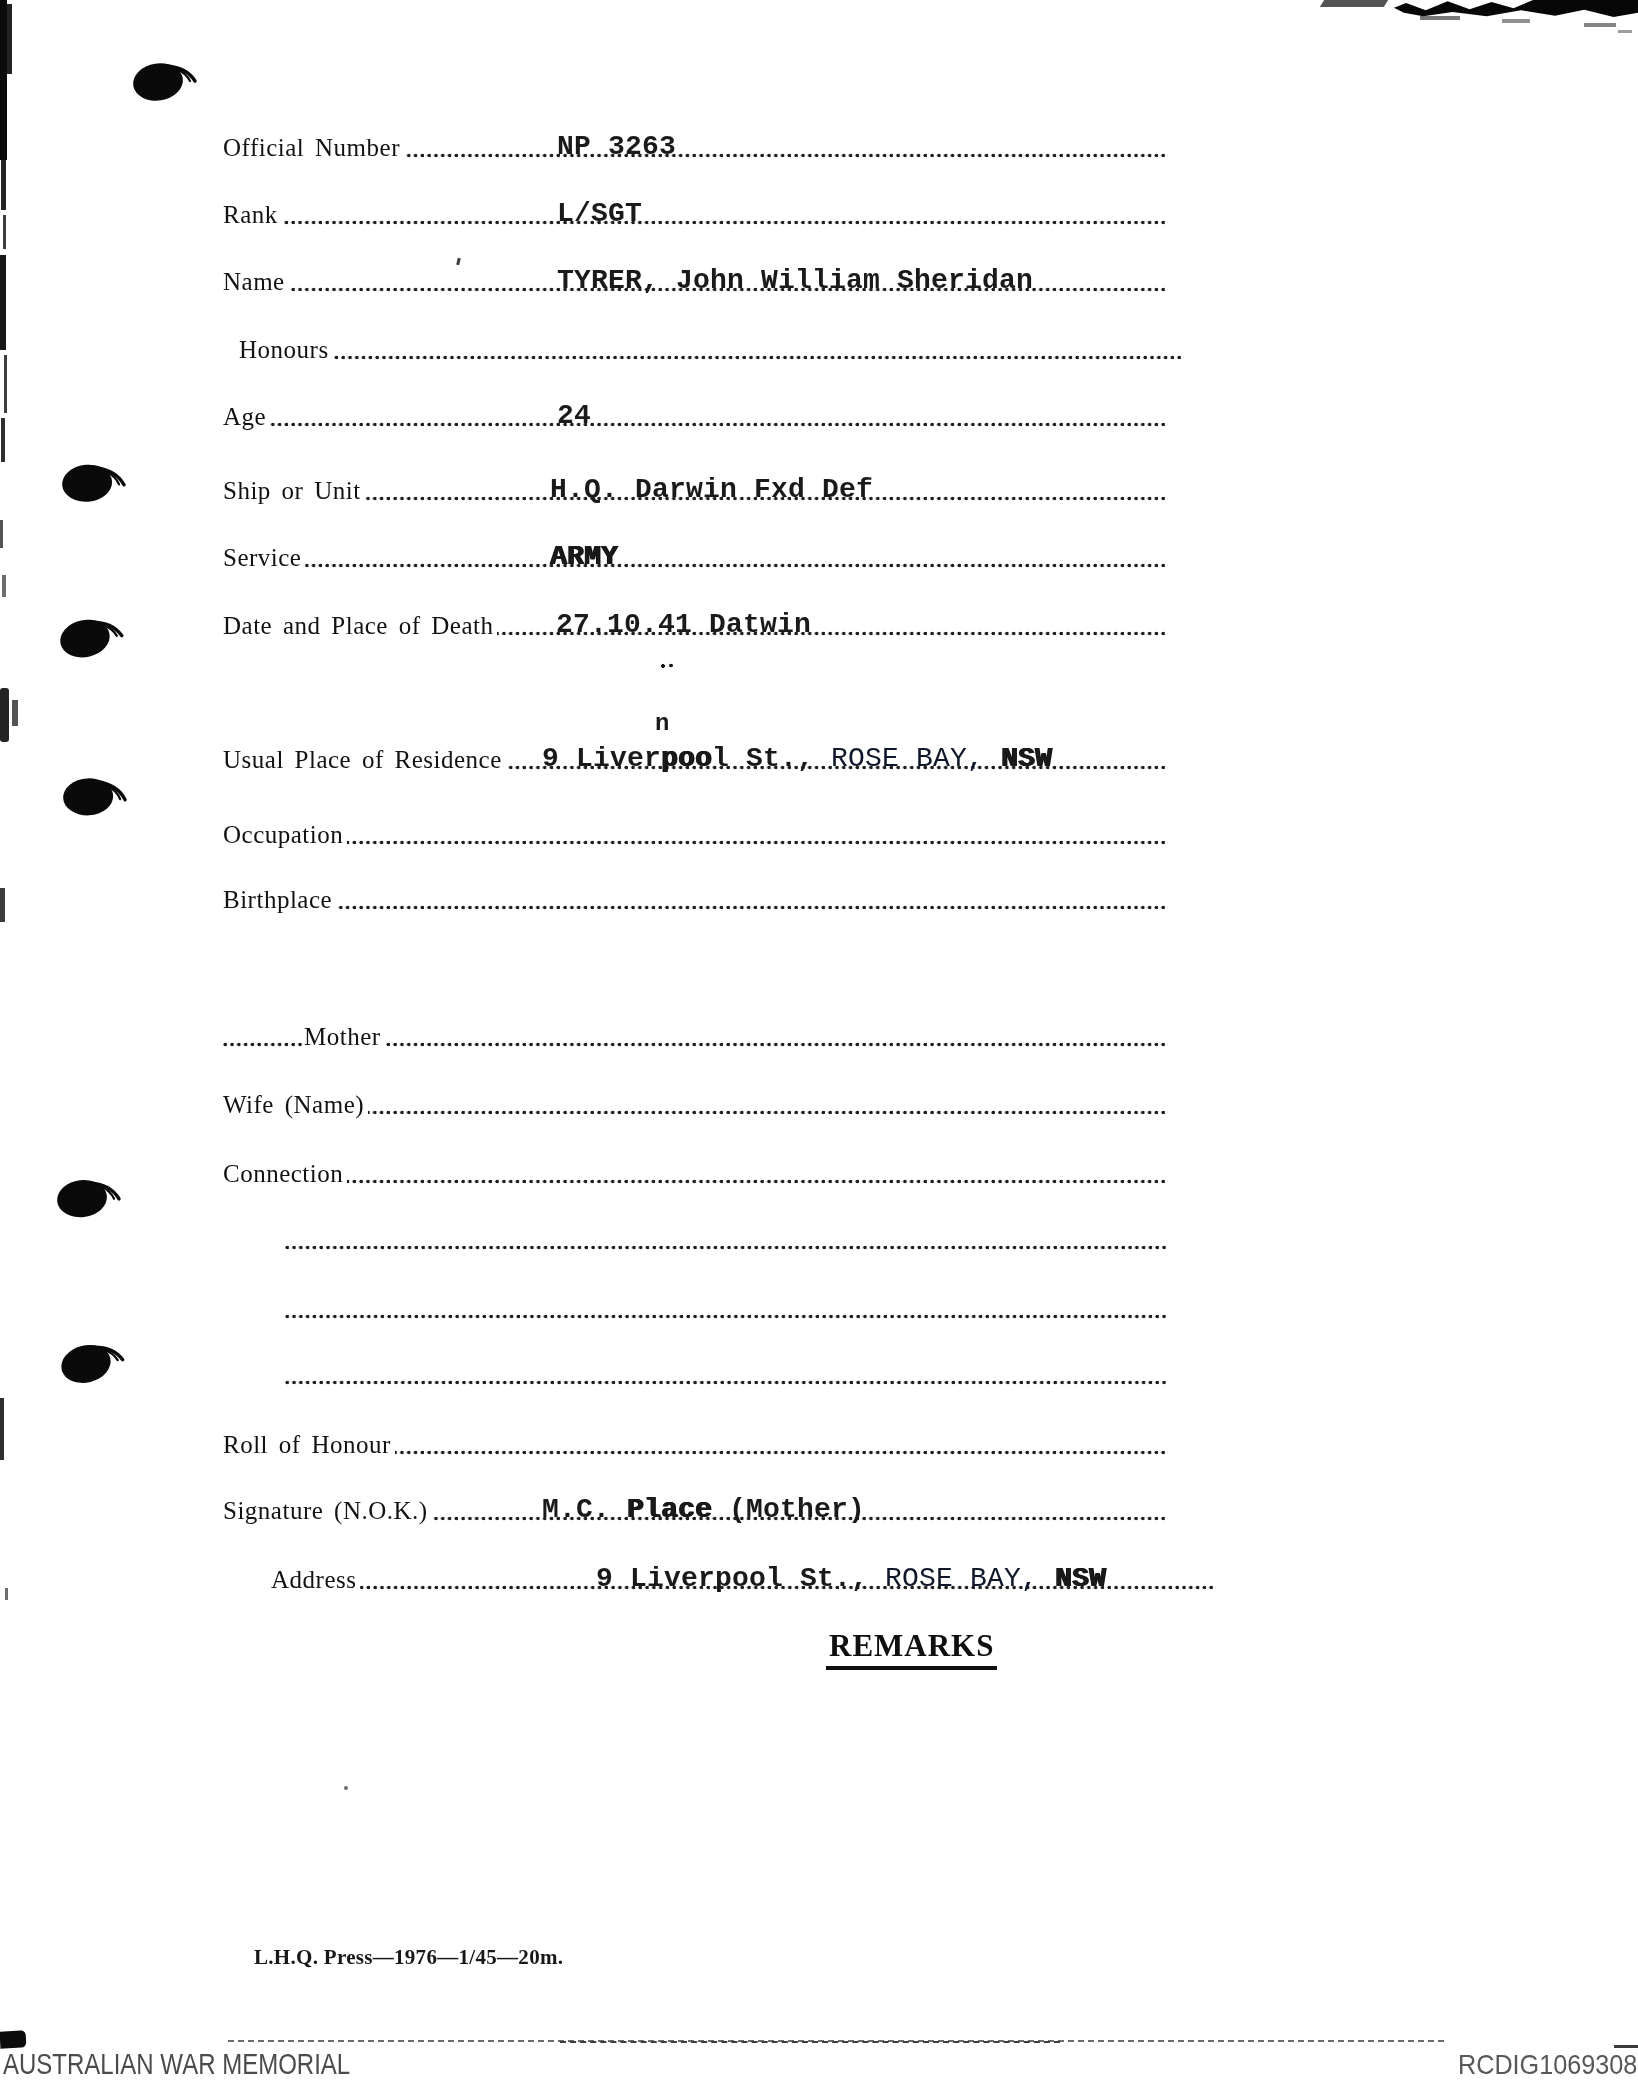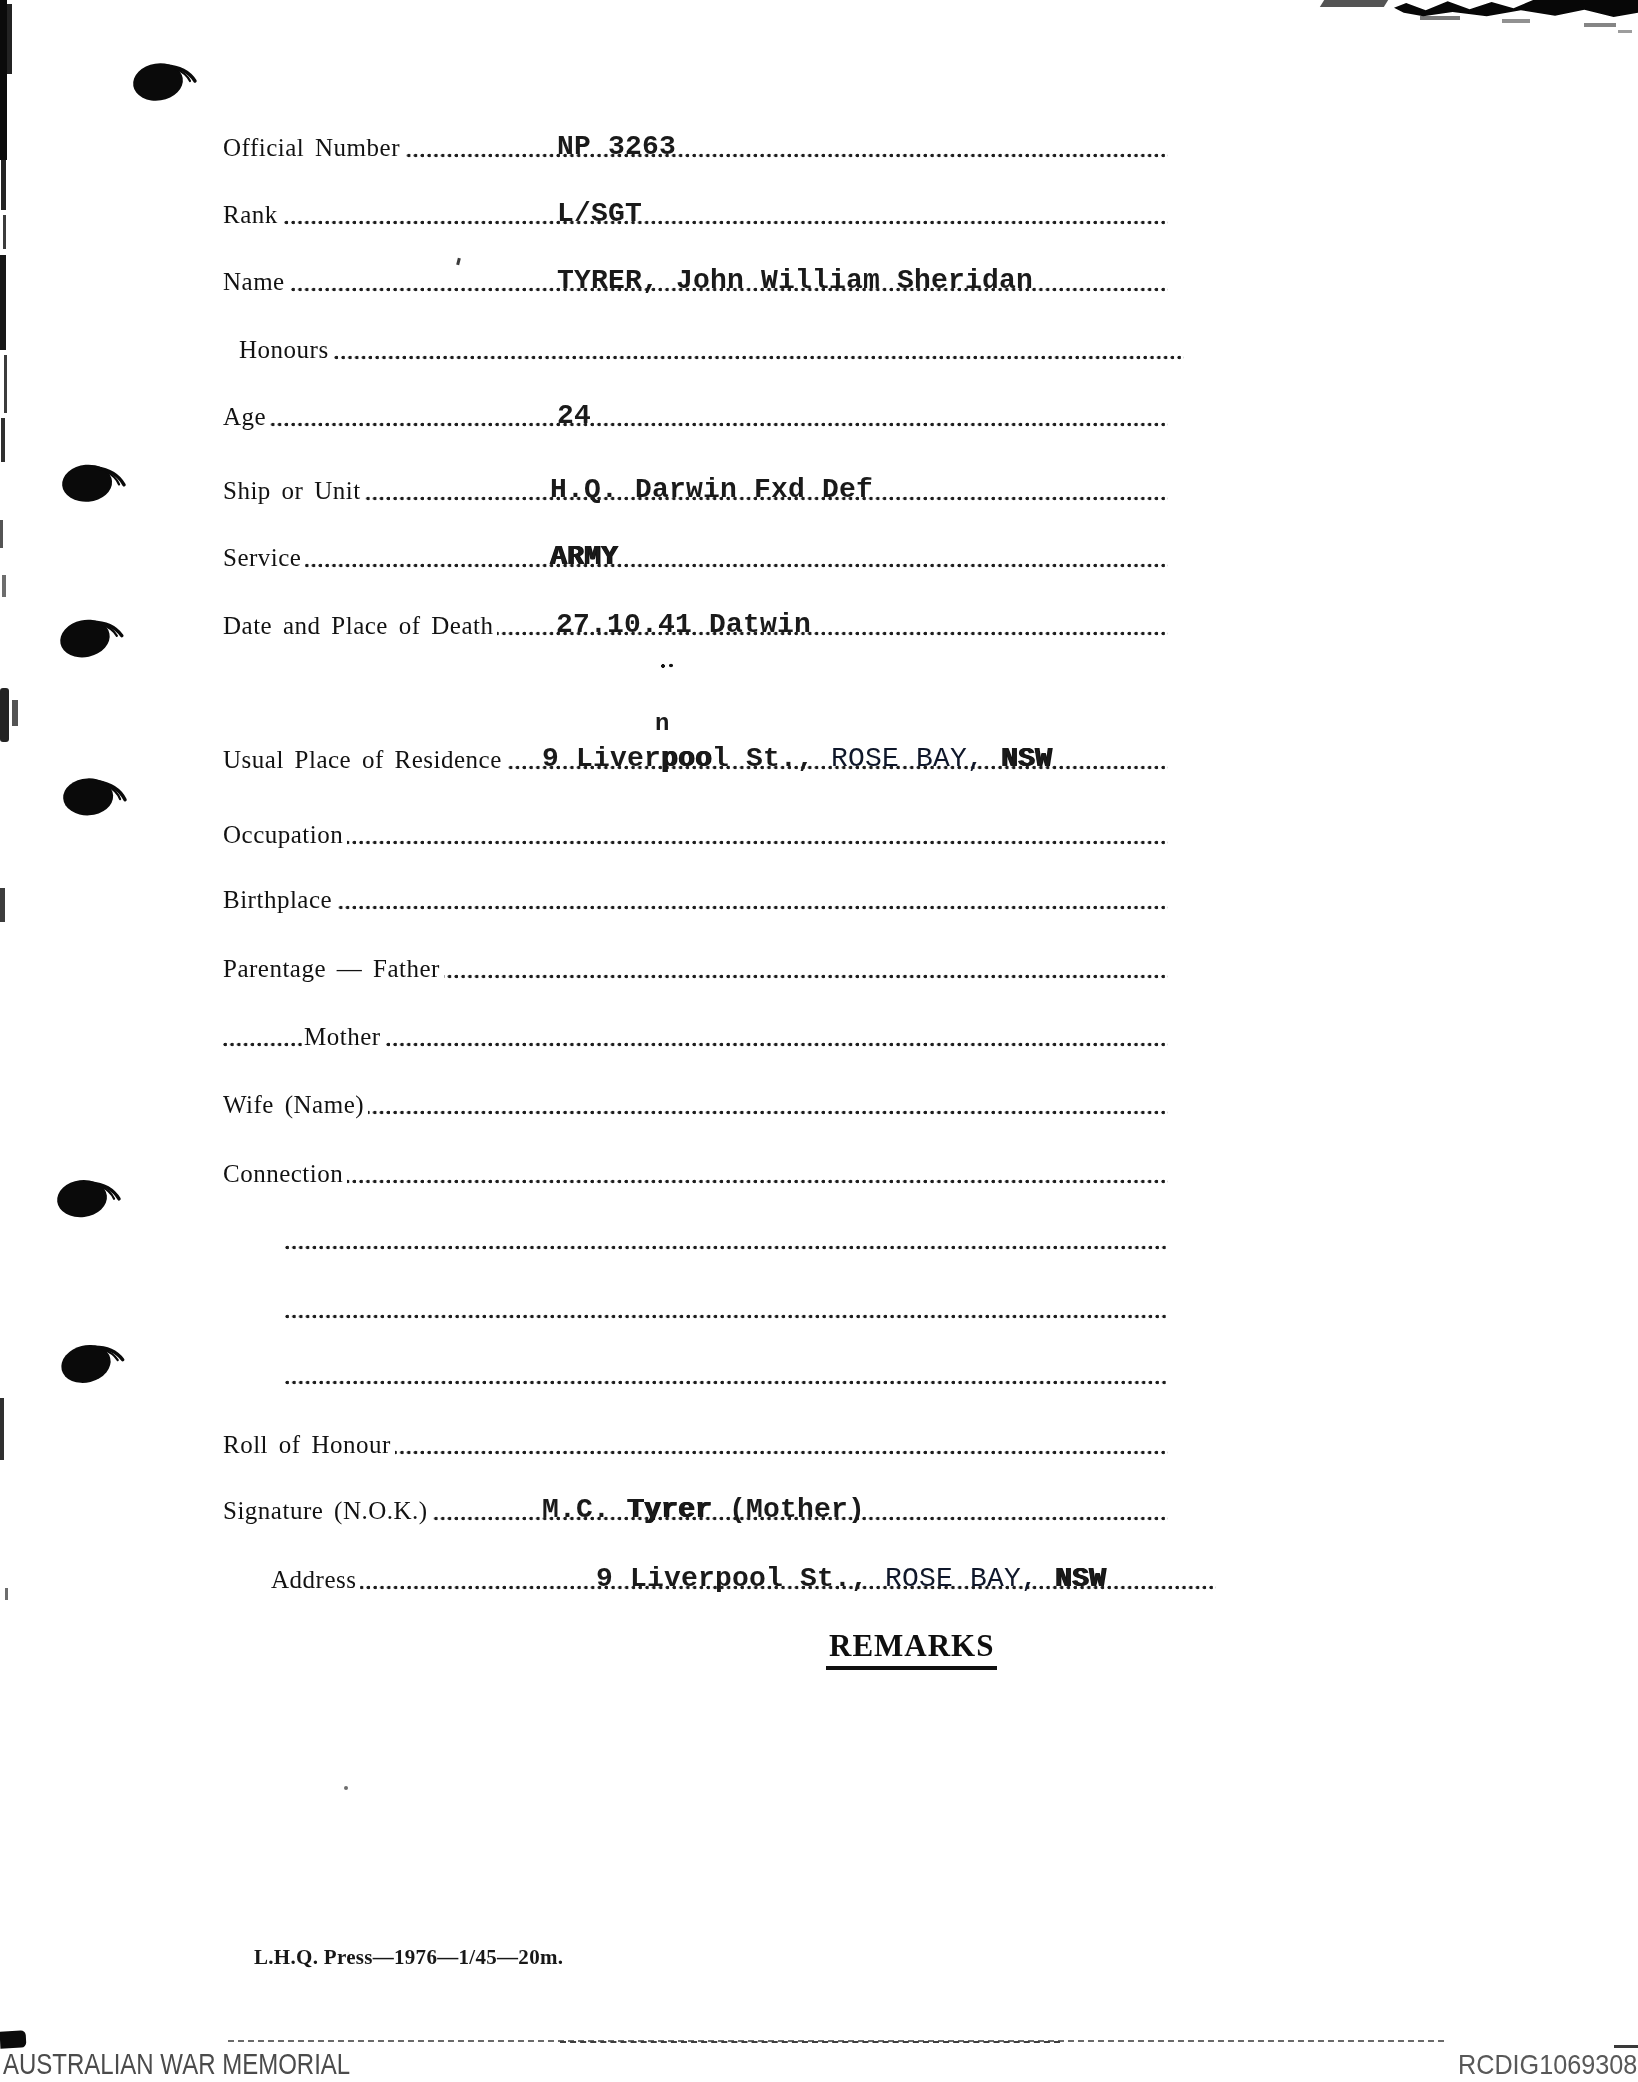--- a/index.html
+++ b/index.html
@@ -126,24 +126,20 @@
       <span class="fvalue" style="left: 319px;"><span>9 Liver</span><span class="ov">poo</span><span>l St., </span><span class="lt">ROSE BAY, </span><span class="ov">NSW</span></span>
     </div>
     <div class="frow" style="top: 800px;">
       <span class="dots" style="left: 0px;"></span>
       <span class="flabel" style="left: 0px;">Occupation</span>
     </div>
     <div class="frow" style="top: 865px;">
       <span class="dots" style="left: 0px;"></span>
       <span class="flabel" style="left: 0px;">Birthplace</span>
     </div>
-    <div class="frow" style="top: 934px;">
-      <span class="dots" style="left: 0px;"></span>
-      <span class="flabel" style="left: 0px;">Parentage — Father</span>
-    </div>
     <div class="frow" style="top: 1002px;">
       <span class="dots" style="left: 0px;"></span>
       <span class="flabel" style="left: 81px;">Mother</span>
     </div>
     <div class="frow" style="top: 1070px;">
       <span class="dots" style="left: 0px;"></span>
       <span class="flabel" style="left: 0px;">Wife (Name)</span>
     </div>
     <div class="frow" style="top: 1139px;">
       <span class="dots" style="left: 0px;"></span>
@@ -158,21 +154,21 @@
     <div class="frow" style="top: 1340px;">
       <span class="dots" style="left: 62px;"></span>
     </div>
     <div class="frow" style="top: 1410px;">
       <span class="dots" style="left: 0px;"></span>
       <span class="flabel" style="left: 0px;">Roll of Honour</span>
     </div>
     <div class="frow" style="top: 1476px;">
       <span class="dots" style="left: 0px;"></span>
       <span class="flabel" style="left: 0px;">Signature (N.O.K.)</span>
-      <span class="fvalue" style="left: 319px;"><span>M.C. </span><span class="ov">Tyrer</span><span>  (Mother)</span></span>
+      <span class="fvalue" style="left: 319px;"><span>M.C. </span><span class="ov">Place</span><span>  (Mother)</span></span>
     </div>
     <div class="frow" style="top: 1545px; margin-left: 48px;">
       <span class="dots" style="left: 0px;"></span>
       <span class="flabel" style="left: 0px;">Address</span>
       <span class="fvalue" style="left: 325px;"><span>9 Liverpool St., </span><span class="lt">ROSE BAY, </span><span class="ov">NSW</span></span>
     </div>
   </div>
 
 <div class="remarks">REMARKS</div>
 

